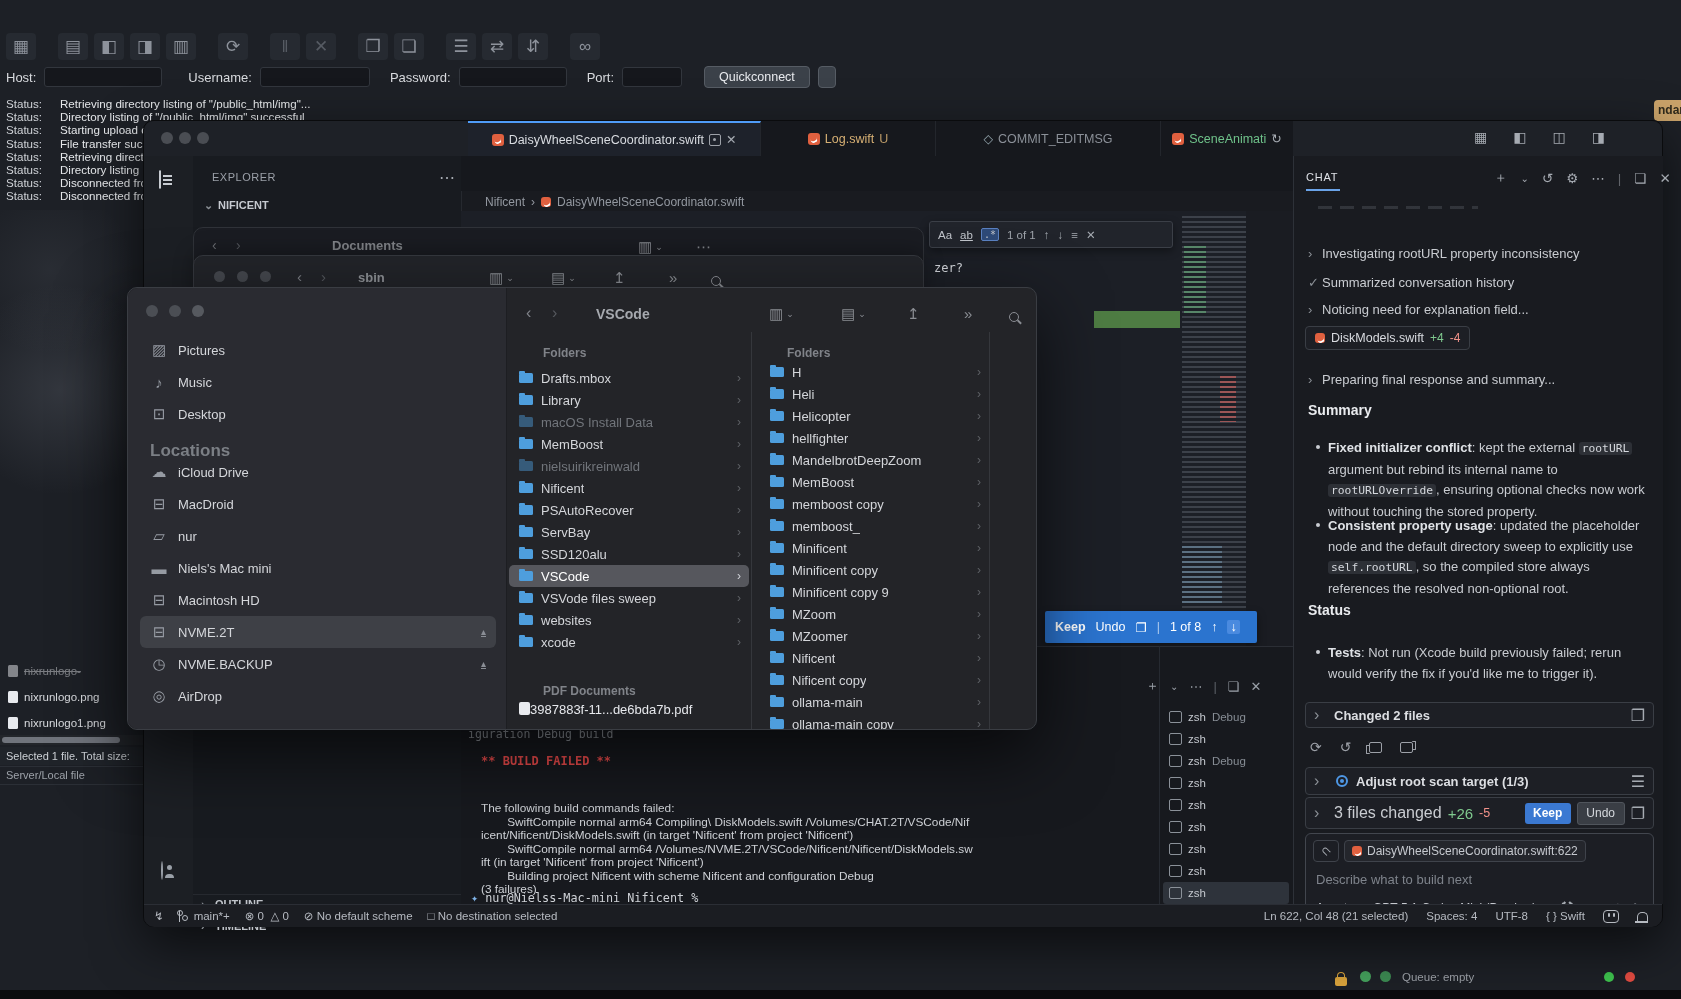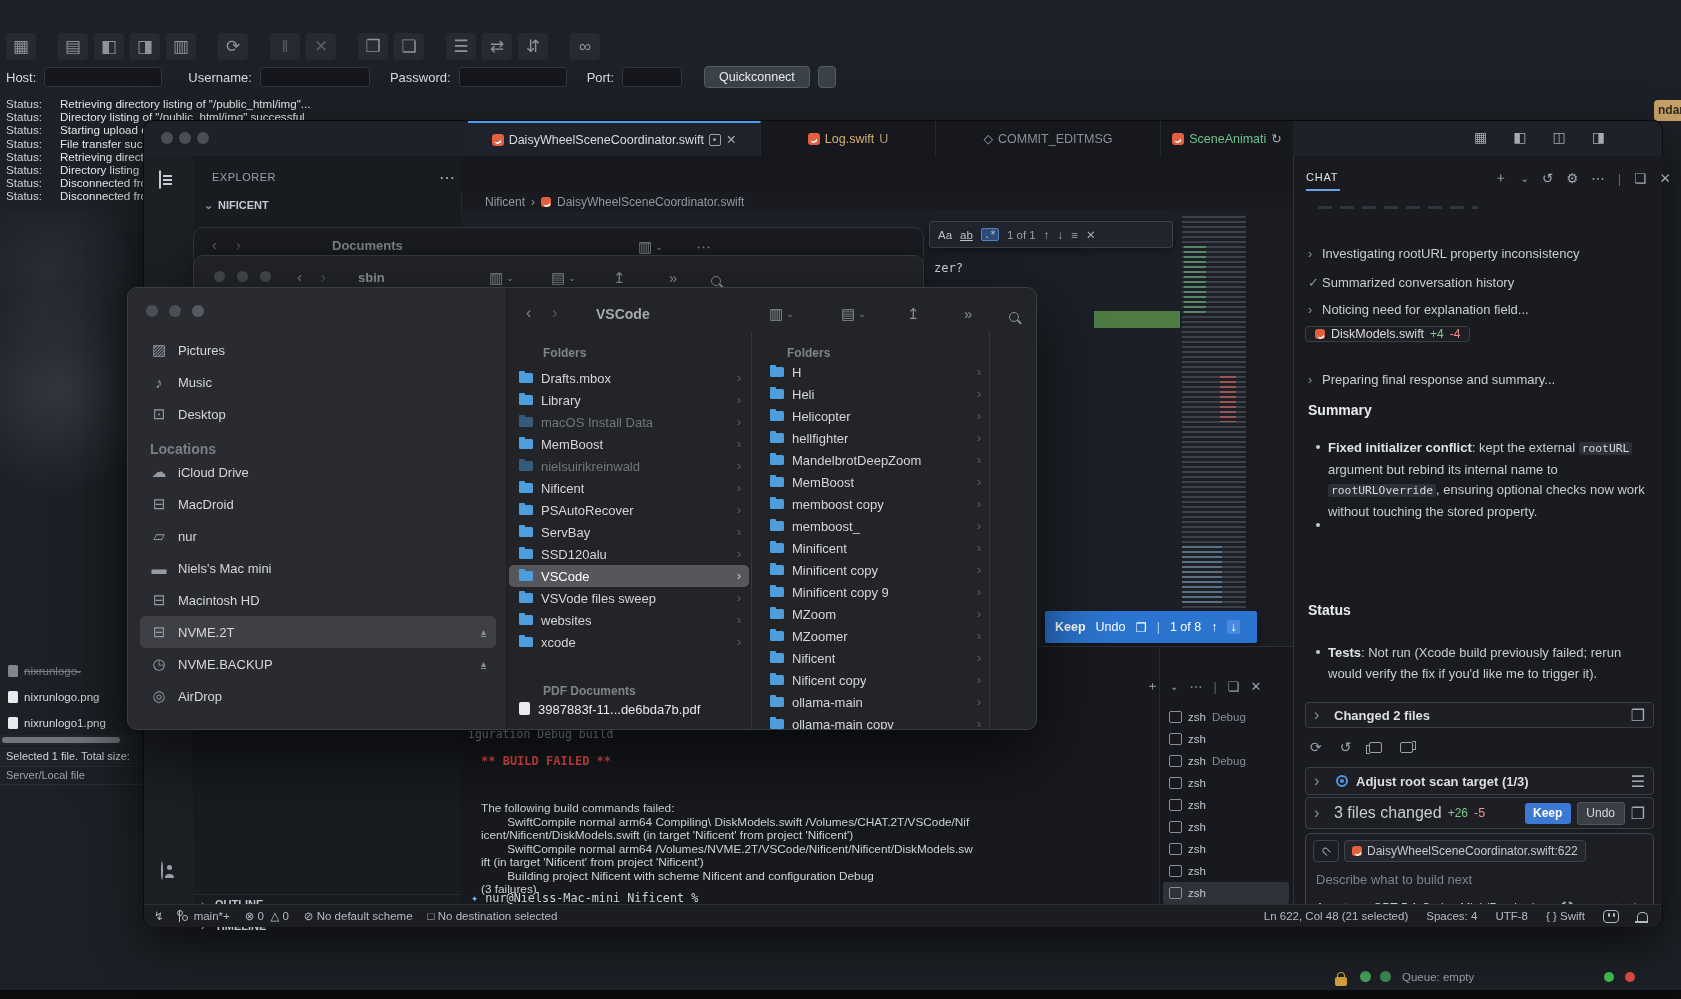--- a/index.html
+++ b/index.html
@@ -431,35 +431,36 @@
       </div>
     <div class="a citem" style="left:14px;top:119px">
         <span class="chev">✓</span>
         <span>Summarized conversation history</span>
       </div>
     <div class="a citem" style="left:14px;top:146px">
         <span class="chev">›</span>
         <span>Noticing need for explanation field...</span>
       </div>
 
-    <div class="a cbox" style="left:11px;top:170px;height:16px;padding:0 9px;gap:6px;display:inline-flex">
+    <div class="a cbox" style="left:11px;top:170px;height:24px;padding:0 9px;gap:6px;display:inline-flex">
       <span class="sw small"></span>
       <span style="font-size:12.5px;color:#d9dbe0">DiskModels.swift</span>
       <span style="font-size:12px;color:#7fc98e">+4</span>
       <span style="font-size:12px;color:#f2928a">-4</span>
     </div>
     <div class="a citem" style="left:14px;top:216px">
         <span class="chev">›</span>
         <span>Preparing final response and summary...</span>
       </div>
 
     <div class="a b" style="left:14px;top:246px;font-size:14px;color:#e9ebee">Summary</div>
     <span class="a dot" style="left:22px;top:289px;width:4px;height:4px;background:#c9ccd1"></span>
     <div class="a" style="left:34px;top:281px;width:322px;line-height:19.5px;color:#c9ccd1"><span class="seg b">Fixed initializer conflict</span><span class="seg">: kept the external </span><span class="seg code">rootURL</span><span class="seg"> argument but rebind its internal name to </span><span class="seg code">rootURLOverride</span><span class="seg">, ensuring optional checks now work without touching the stored property.</span></div>
     <span class="a dot" style="left:22px;top:367px;width:4px;height:4px;background:#c9ccd1"></span>
+    <div class="a" style="left:34px;top:359px;width:322px;line-height:19.5px;color:#c9ccd1"><span class="seg b">Consistent property usage</span><span class="seg">: updated the placeholder node and the default directory sweep to explicitly use </span><span class="seg code">self.rootURL</span><span class="seg">, so the compiled store always references the resolved non-optional root.</span></div>
     <div class="a b" style="left:14px;top:446px;font-size:14px;color:#e9ebee">Status</div>
     <span class="a dot" style="left:22px;top:494px;width:4px;height:4px;background:#c9ccd1"></span>
     <div class="a" style="left:34px;top:486px;width:322px;line-height:19.5px;color:#c9ccd1"><span class="seg b">Tests</span><span class="seg">: Not run (Xcode build previously failed; rerun would verify the fix if you'd like me to trigger it).</span></div>
 
     <div class="a cbox" style="left:11px;top:546px;width:349px;height:26px;padding:0 8px;gap:6px">
       <span class="chev">›</span>
         <span class="b" style="font-size:13px;color:#dcdee2">Changed 2 files</span>
       <span class="ic" style="margin-left:auto">❐</span>
     </div>
 
@@ -473,21 +474,21 @@
     <div class="a cbox" style="left:11px;top:611px;width:349px;height:28px;padding:0 8px;gap:8px">
       <span class="chev">›</span>
         <span class="targ"></span>
       <span class="b" style="font-size:13px;color:#dcdee2">Adjust root scan target (1/3)</span>
       <span class="ic" style="margin-left:auto">☰</span>
     </div>
 
     <div class="a cbox" style="left:11px;top:641px;width:349px;height:32px;padding:0 8px;gap:6px">
       <span class="chev">›</span>
         <span style="font-size:16px">3 files changed</span>
-      <span style="font-size:12px;color:#7fc98e">+26</span>
+      <span style="font-size:15px;color:#7fc98e">+26</span>
       <span style="font-size:12.5px;color:#f2928a">-5</span>
       <span class="btn-keep" style="margin-left:auto;width:46px;height:21px">Keep</span>
       <span class="btn-undo" style="width:46px;height:21px">Undo</span>
       <span class="ic">❐</span>
     </div>
 
     <div class="a" style="left:11px;top:677px;width:349px;height:94px;border:1px solid #42464e;border-radius:6px;background:#1c1e24;box-sizing:border-box">
       <span class="a" style="left:7px;top:6px;width:24px;height:20px;border:1px solid #3f434b;border-radius:4px;display:flex;align-items:center;justify-content:center;color:#a6abb2">
           <i style="font-style:normal;display:inline-block;transform:rotate(45deg);font-size:12px">⊂</i>
         </span>
@@ -566,21 +567,21 @@
         </div>
         <div class="fside-row">
           <span class="fico">♪</span>
           <span>Music</span>
         </div>
         <div class="fside-row">
           <span class="fico">⊡</span>
           <span>Desktop</span>
         </div>
       </div>
-    <div class="a" style="left:22px;top:153px;font-size:14px;font-weight:bold;color:#7b7f85">Locations</div>
+    <div class="a" style="left:22px;top:153px;font-size:17px;font-weight:bold;color:#7b7f85">Locations</div>
     <div class="a" style="left:12px;top:168px;width:356px">
 
     <div class="fside-row">
         <span class="fico">☁</span>
           <span>iCloud Drive</span>
         <span class="ej"></span>
       </div>
         <div class="fside-row">
         <span class="fico">⊟</span>
           <span>MacDroid</span>
@@ -691,21 +692,21 @@
         <span class="nowrap" style="max-width:185px">websites</span>
         <span class="rchev">›</span>
     </div>
       <div class="fcol-row">
       <span class="fold"></span>
         <span class="nowrap" style="max-width:185px">xcode</span>
         <span class="rchev">›</span>
     </div>
     </div>
   <div class="a fhead" style="left:415px;top:396px">PDF Documents</div>
-  <div class="a" style="left:391px;top:414px;display:flex;align-items:flex-start;gap:8px;font-size:13px;color:#e6e8ec">
+  <div class="a" style="left:391px;top:414px;display:flex;align-items:flex-start;gap:0;font-size:13px;color:#e6e8ec">
     <span class="pdfico"></span>
       <span>3987883f-11...de6bda7b.pdf</span>
   </div>
   <div class="a" style="left:623px;top:44px;width:1px;height:397px;background:#35373c"></div>
 
   <div class="a fhead" style="left:659px;top:58px">Folders</div>
   <div class="a" style="left:632px;top:73px;width:229px;height:368px;overflow:hidden">
 
   <div class="fcol-row">
       <span class="fold"></span>

